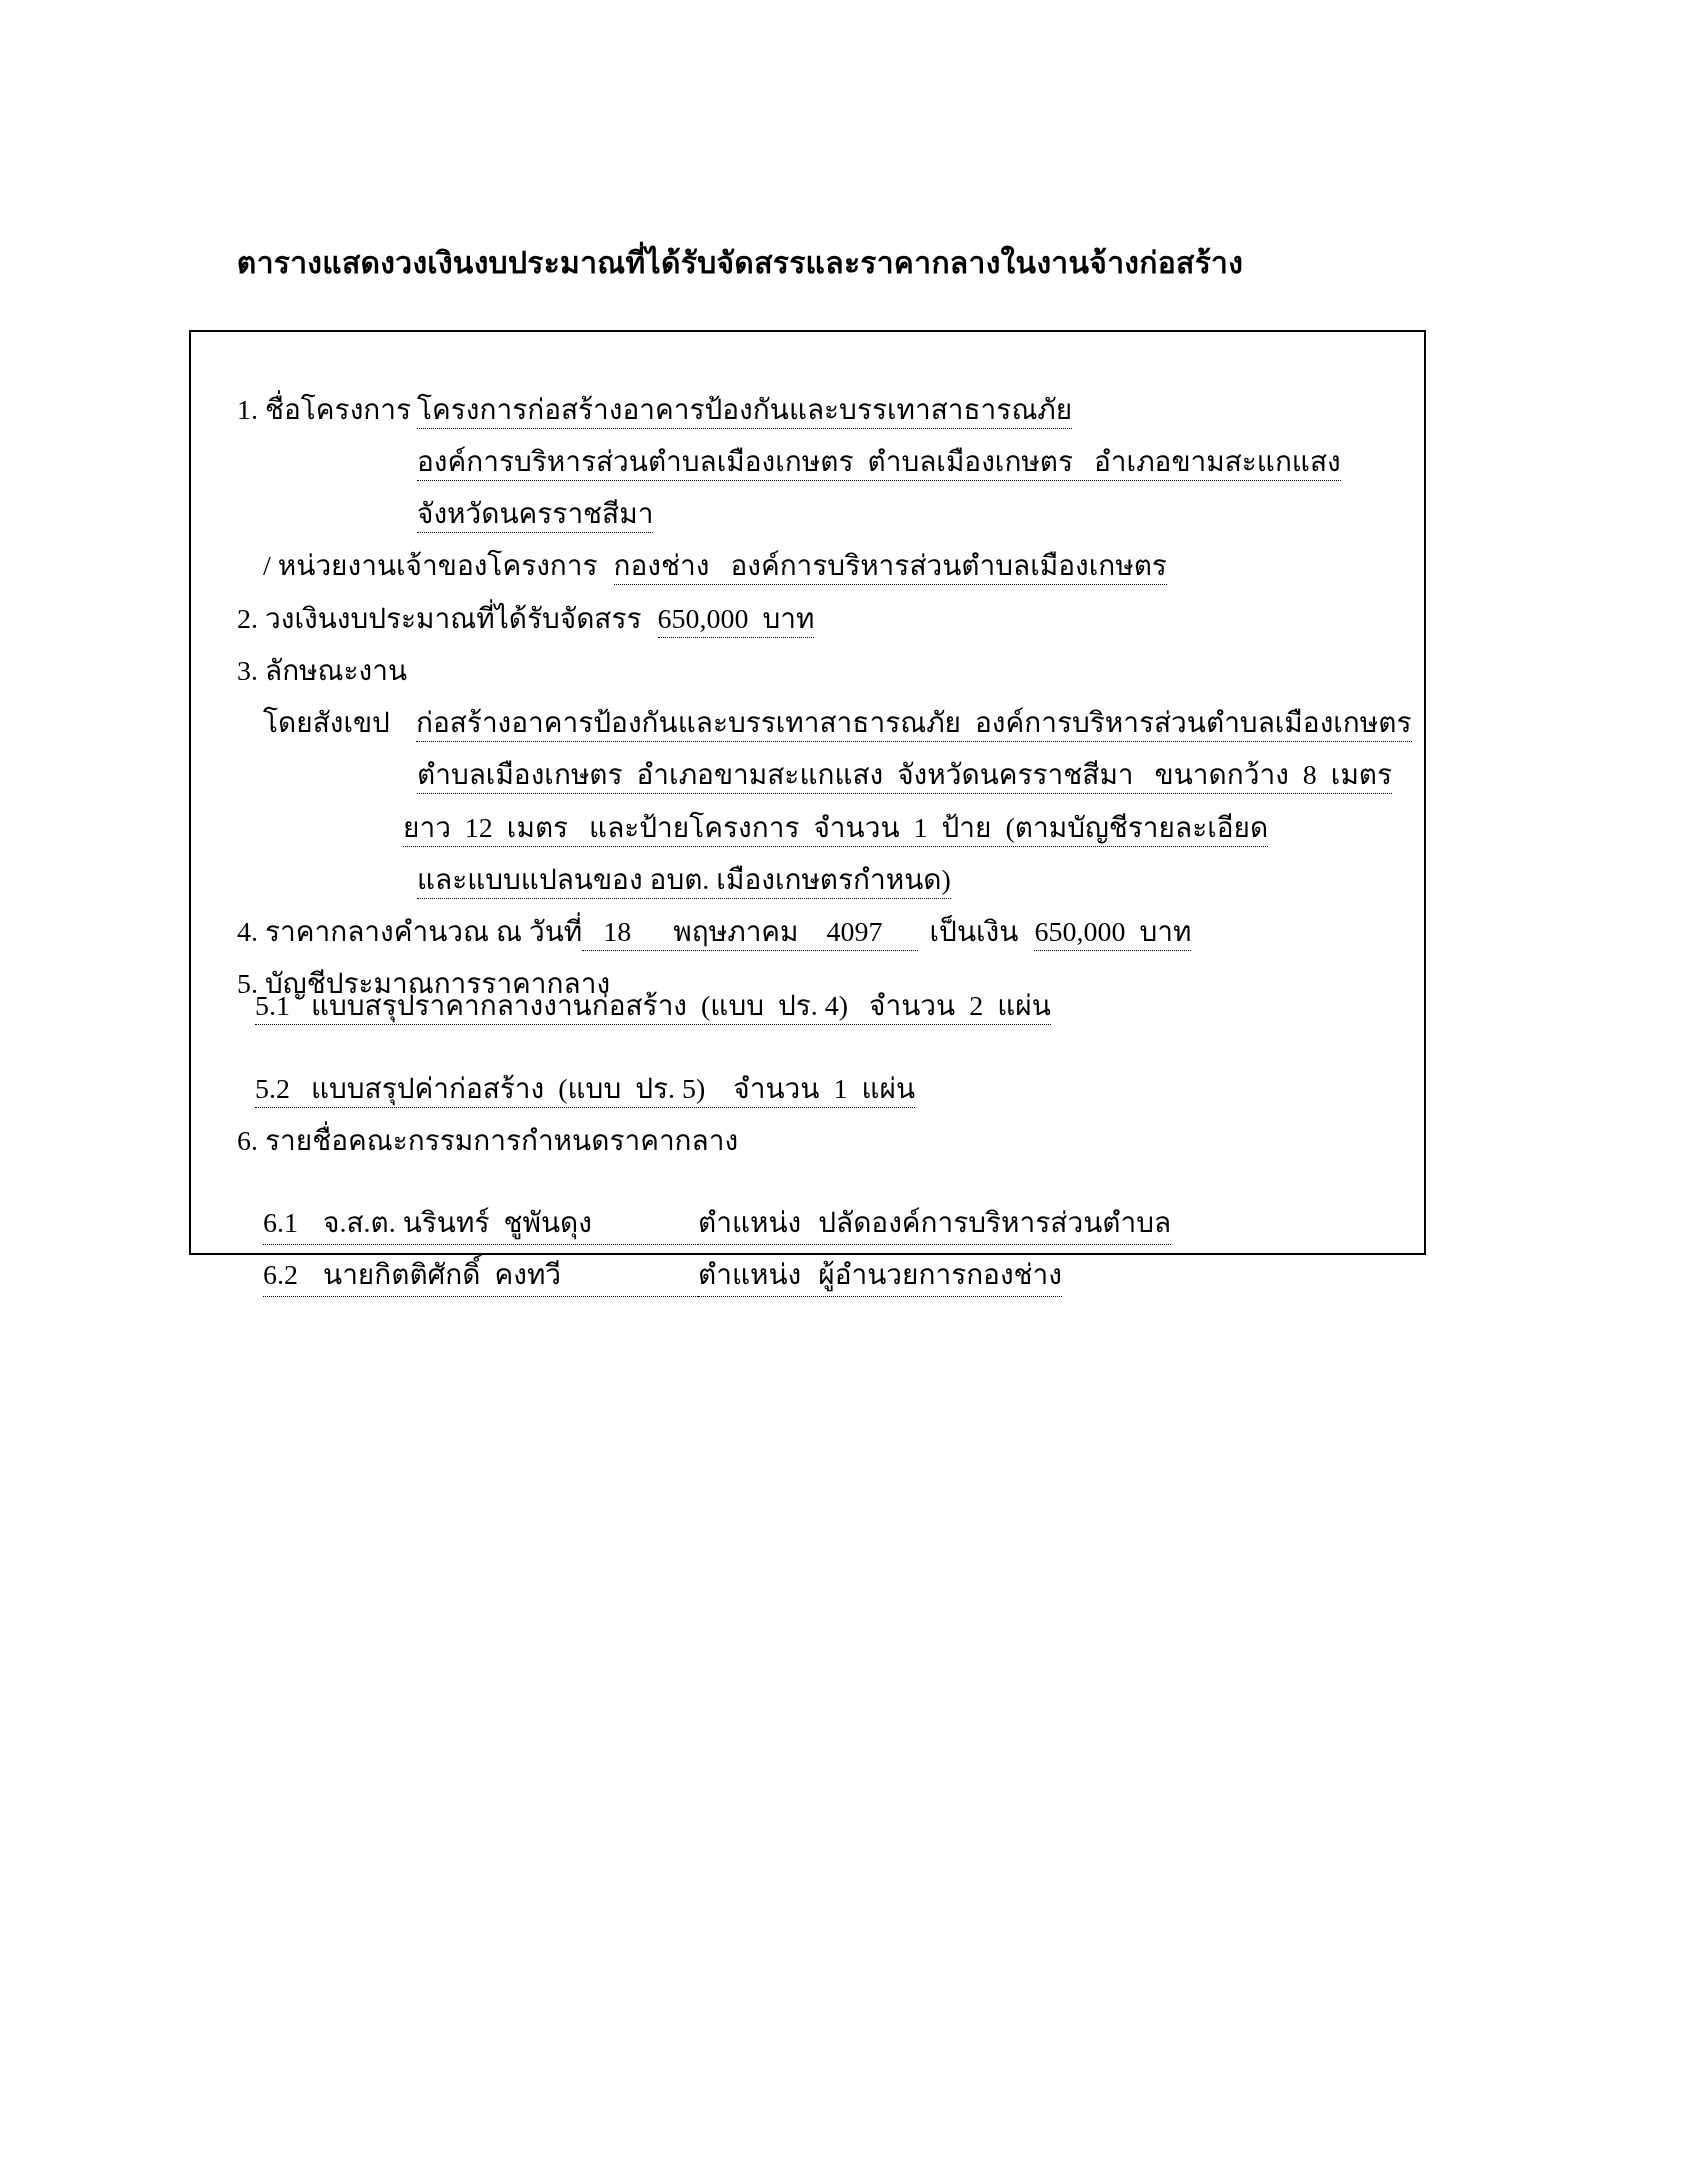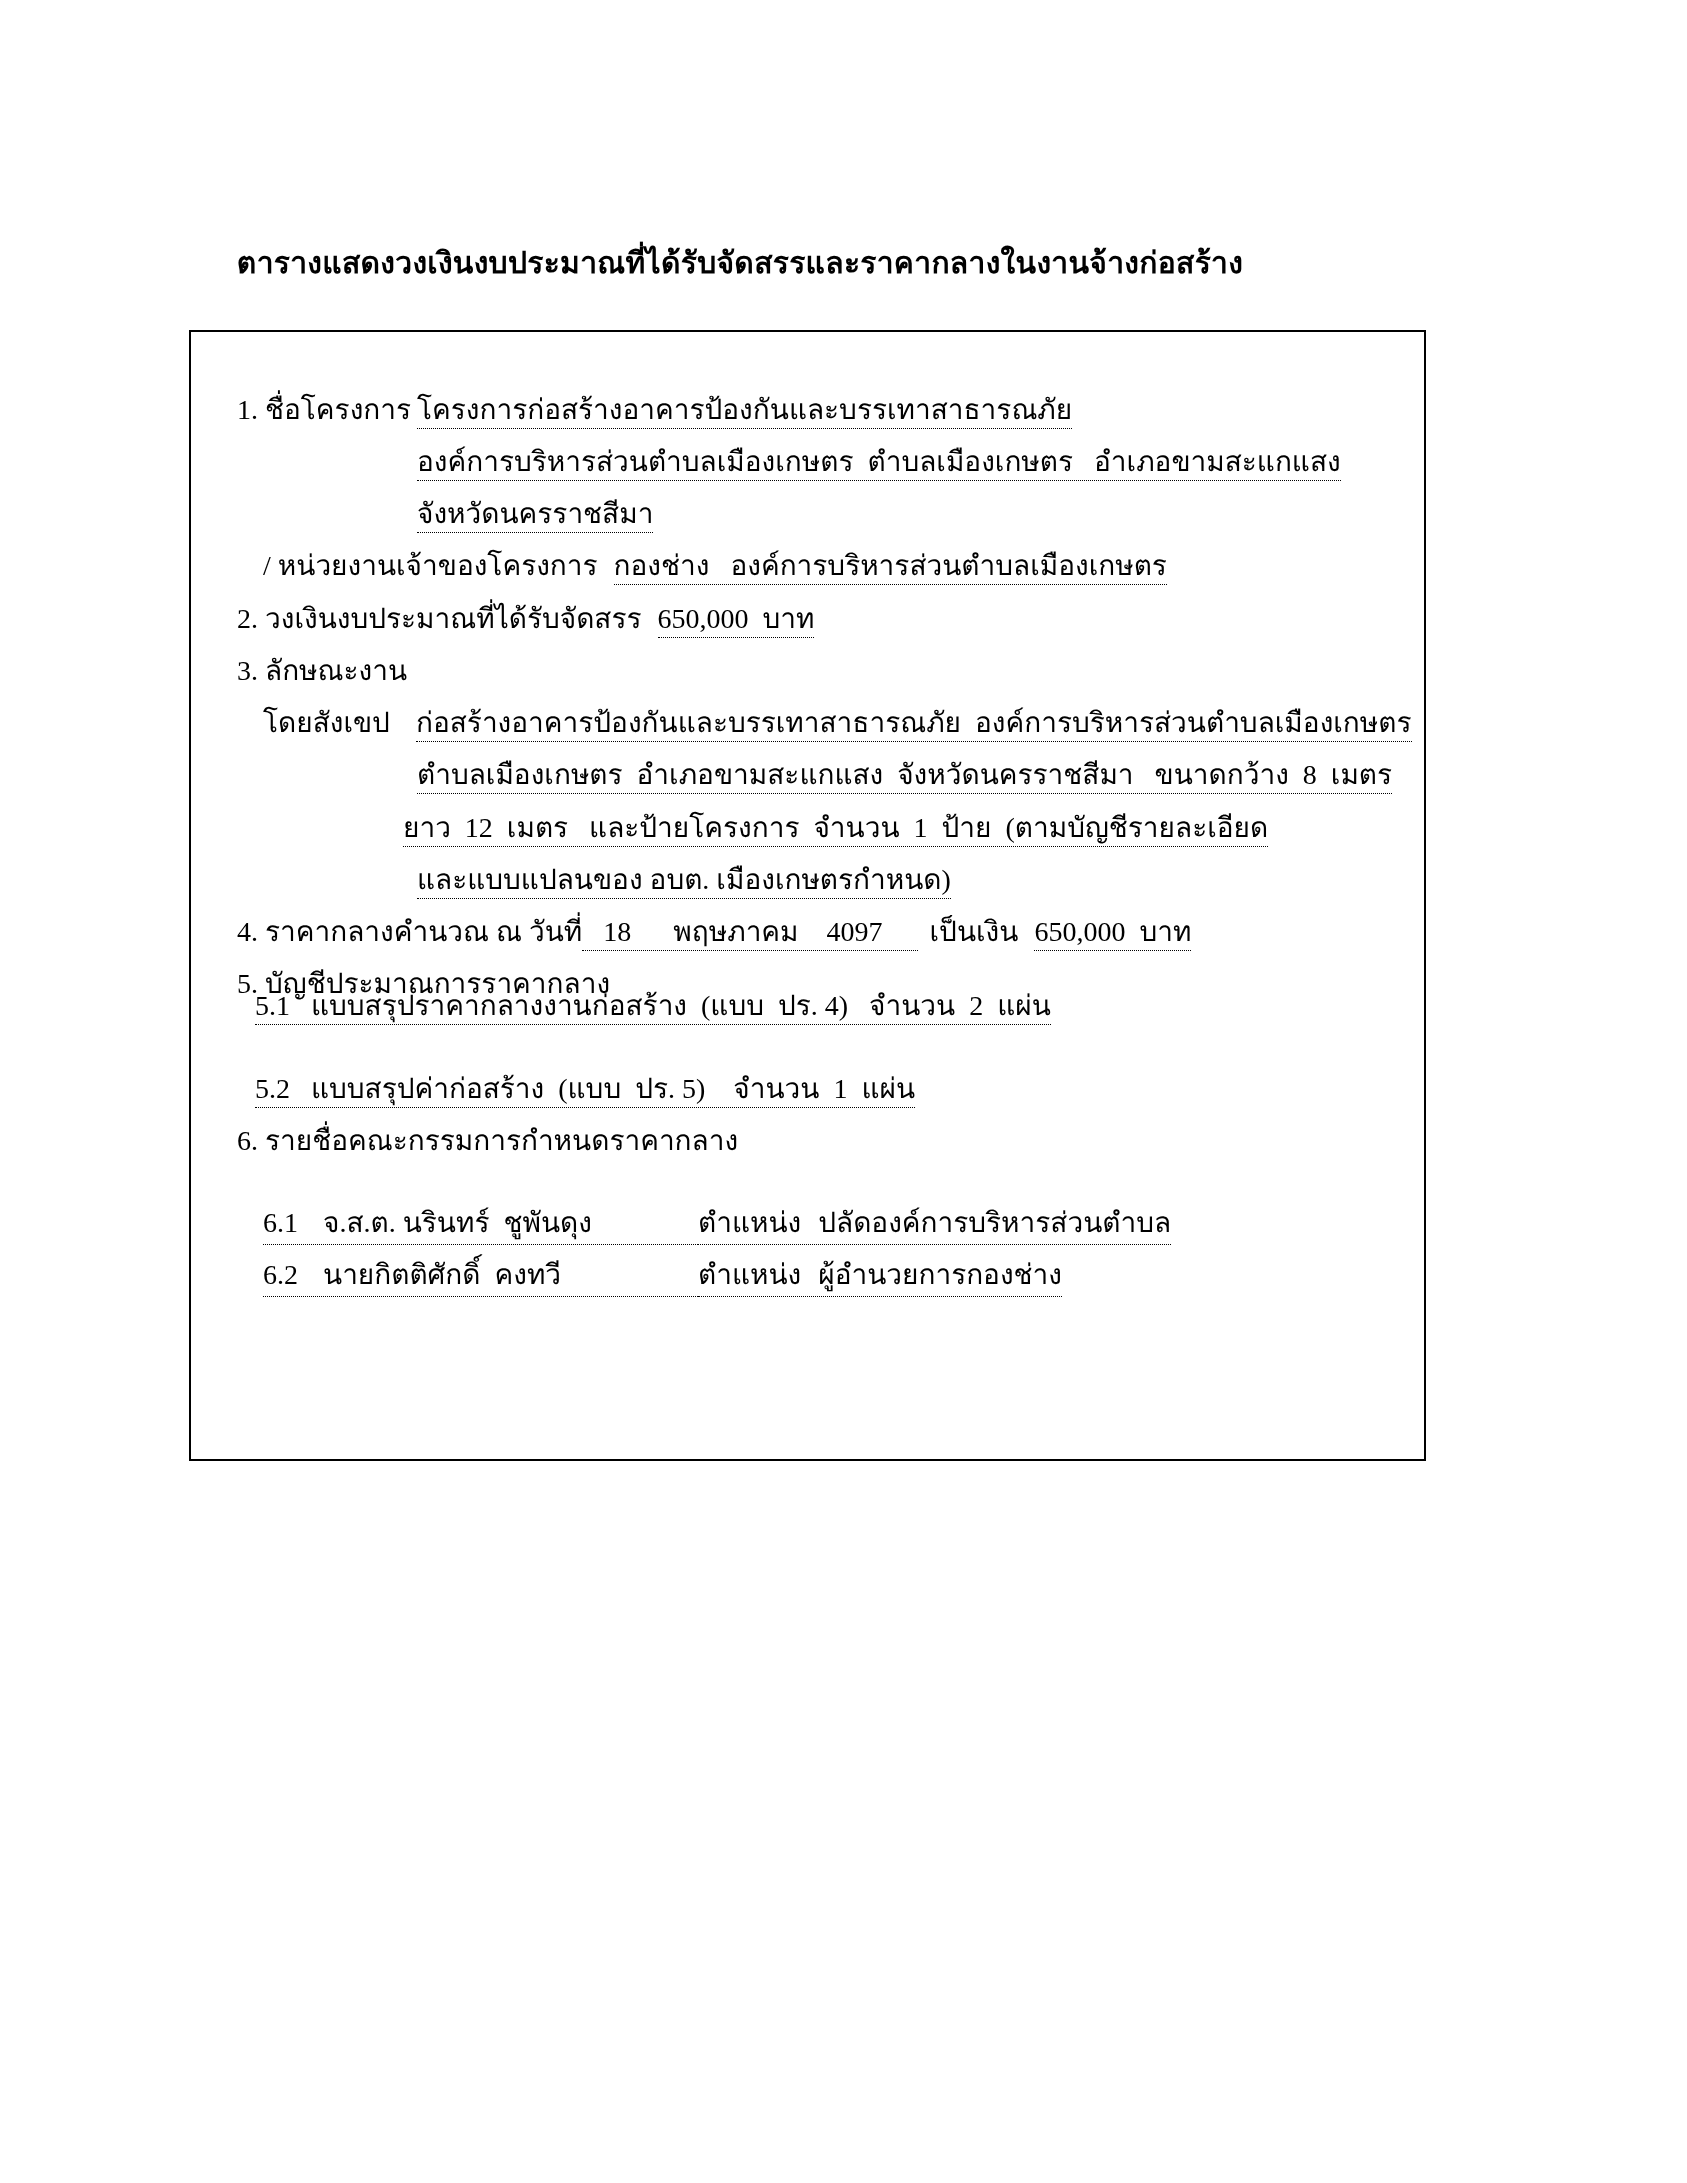--- a/index.html
+++ b/index.html
@@ -16,21 +16,21 @@
     padding-left:60px;
     text-align:center;
     font-size:30px;
     font-weight:bold;
     letter-spacing:0.3px;
     white-space:pre;
   }
   .content-box {
     position:absolute;
     left:189px; top:330px;
-    width:1237px; height:1131px;
+    width:1237px; height:925px;
     border:2.6px solid #000000;
     background:#ffffff;
   }
   .line {
     position:absolute;
     font-size:28px;
     line-height:36px;
     white-space:nowrap;
   }
   .t { white-space:pre; }              

